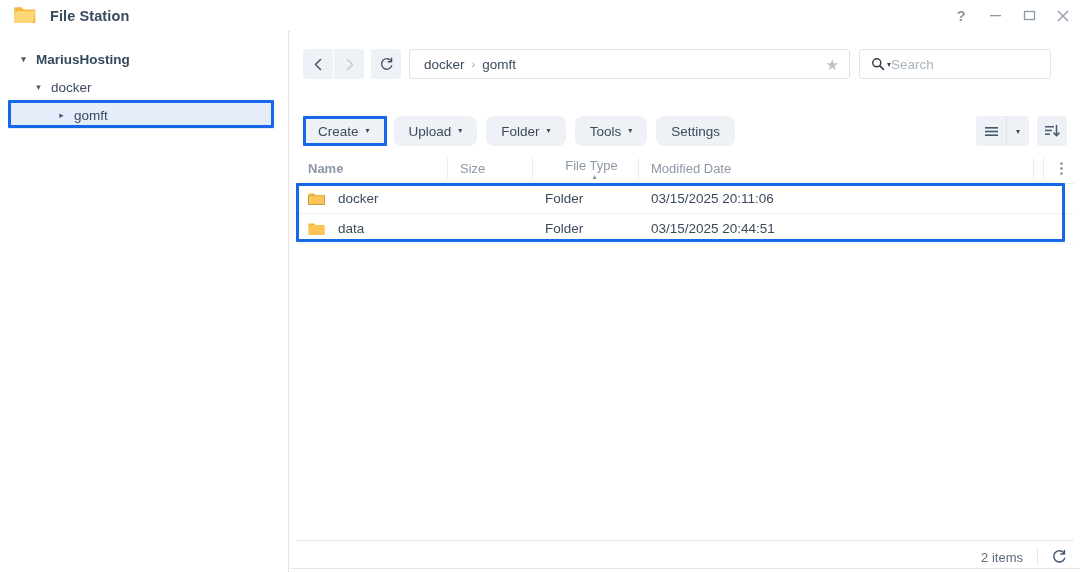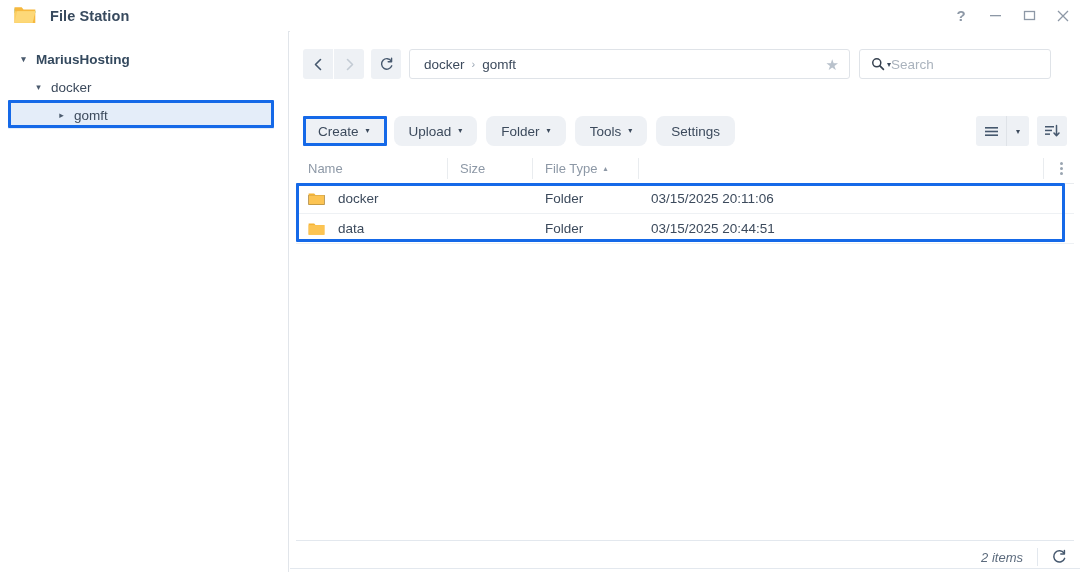--- a/index.html
+++ b/index.html
@@ -281,23 +281,23 @@
   .col-header .col {
     box-sizing: border-box;
     padding-left: 12px;
     height: 21px;
     display: flex;
     align-items: center;
     border-right: 1px solid #e9ecef;
     white-space: nowrap;
   }
   .col-header .col:last-of-type { border-right: 0; }
-  .col-name { width: 152px; }
+  .col-name { width: 152px; font-weight: bold; }
   .col-size { width: 85px; }
-  .col-type { width: 106px; }
+  .col-type { width: 106px; flex-direction: column; }
   .col-date { width: 395px; }
   .sort-arrow {
     margin-left: 6px;
     font-size: 8px;
     color: #8d98a6;
     line-height: 1;
   }
   .kebab {
     position: absolute;
     right: 5px;
@@ -356,21 +356,21 @@
     top: 509px;
     width: 778px;
     height: 32px;
     border-top: 1px solid #e3e8ee;
     display: flex;
     align-items: center;
     justify-content: flex-end;
     font-size: 13px;
     color: #5c6b7d;
   }
-  .status-count { margin-right: 14px; font-style: italic; }
+  .status-count { margin-right: 14px; }
   .status-sep {
     width: 1px;
     height: 18px;
     background: #e3e8ee;
     margin-right: 13px;
   }
   .status-refresh {
     margin-right: 7px;
     display: flex;
     align-items: center;
@@ -528,20 +528,23 @@
       <div class="col-header">
         <div class="col col-name">
           <span>Name</span>
         </div>
         <div class="col col-size">
           <span>Size</span>
         </div>
         <div class="col col-type">
           <span>File Type</span>
           <span class="sort-arrow">▴</span>
+        </div>
+        <div class="col col-date">
+          <span>Modified Date</span>
         </div>
         <div class="kebab">
           <i></i>
             <i></i>
             <i></i>
         </div>
       </div>
 
       <div class="row">
         <div class="cell cell-name">

